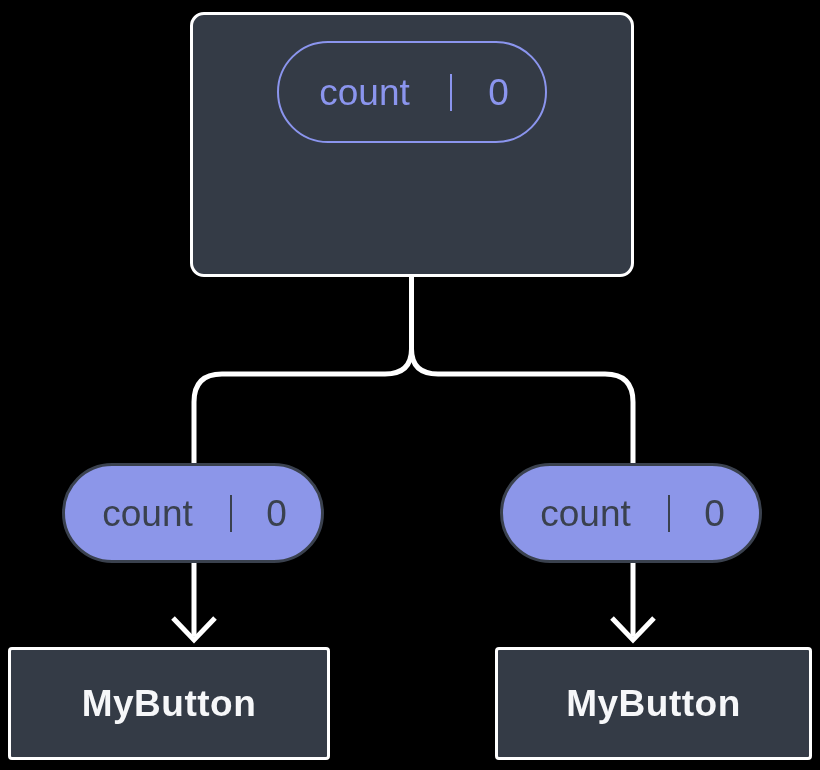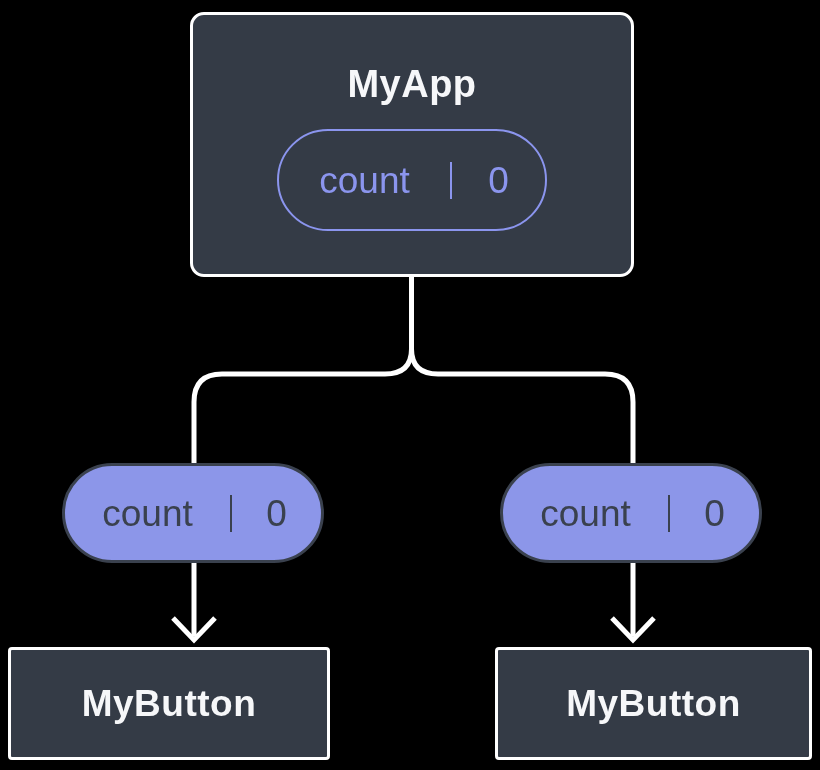--- a/index.html
+++ b/index.html
@@ -100,21 +100,20 @@
     <g stroke="#FFFFFF" stroke-width="5" fill="none">
       <path d="M411.5,274 L411.5,349"></path>
       <path d="M411.5,349 Q411.5,374 385,374 L222,374 Q194,374 194,402 L194,636"></path>
       <path d="M411.5,349 Q411.5,374 438,374 L605,374 Q633,374 633,402 L633,636"></path>
       <path d="M173,618 L194,640 L215,618"></path>
       <path d="M612,618 L633,640 L654,618"></path>
     </g>
   </svg>
 
   <div class="card card-root">
-    <div class="card-title">MyApp</div>
     <div class="pill pill-outline">
       <div class="pill-seg seg-name">count</div>
       <div class="pill-seg seg-value">0</div>
     </div>
   </div>
 
   <div class="pill pill-filled pill-left">
     <div class="pill-seg seg-name">count</div>
     <div class="pill-seg seg-value">0</div>
   </div>

